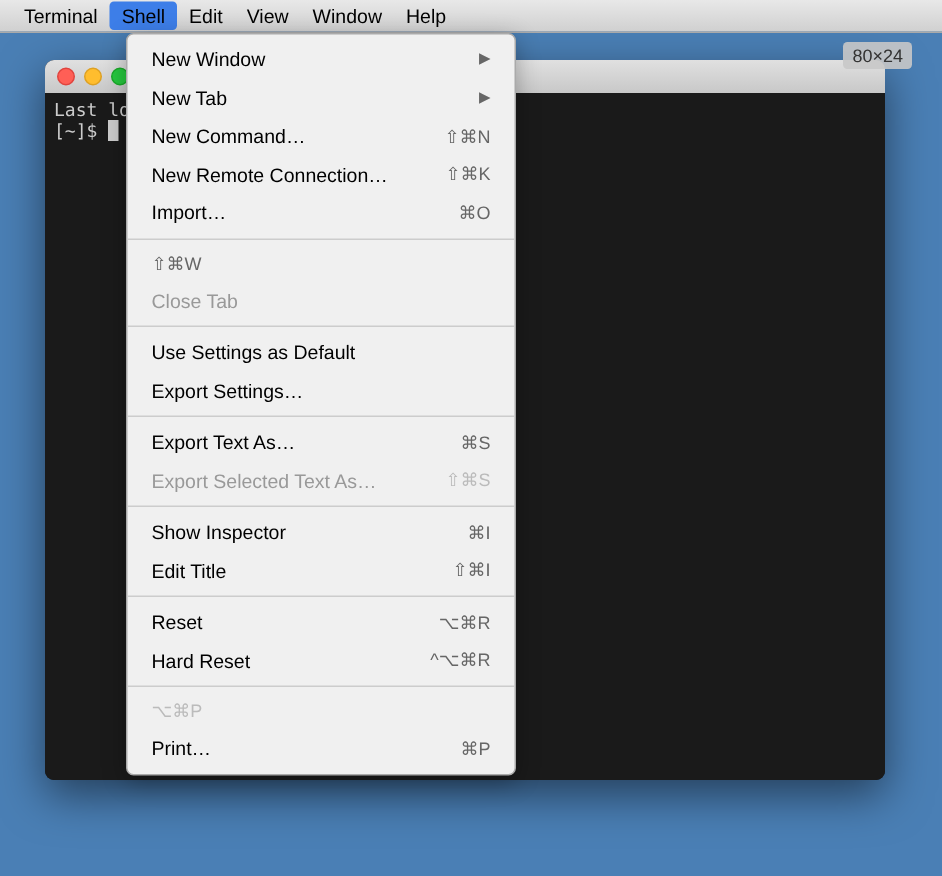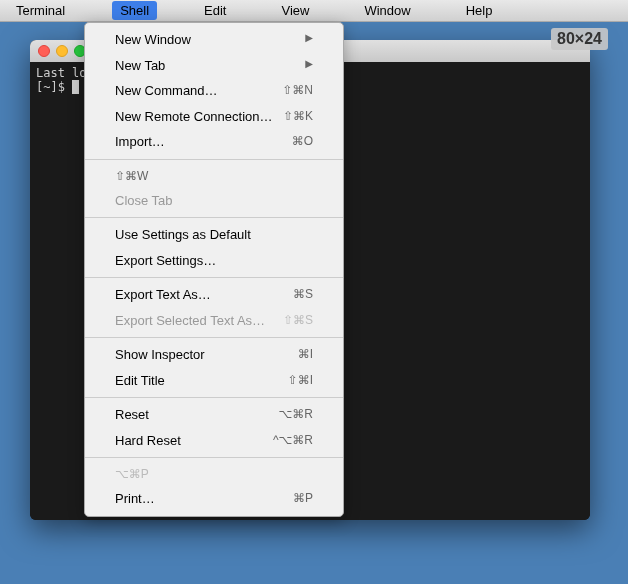--- a/index.html
+++ b/index.html
@@ -16,21 +16,20 @@
     
     .menubar {
       background: linear-gradient(to bottom, #e8e8e8, #d0d0d0);
       height: 22px;
       display: flex;
       align-items: center;
       padding: 0 8px;
       border-bottom: 1px solid #aaa;
       position: relative;
       z-index: 100;
-      gap: 39px;
     }
     .menubar-item {
       padding: 2px 8px;
       font-size: 13px;
       color: #000;
       cursor: default;
       border-radius: 3px;
     }
     .menubar-item.active {
       background: #3d7ee8;
@@ -84,44 +83,43 @@
       font-family: "Menlo", "Monaco", monospace;
       font-size: 12px;
       height: calc(100% - 22px);
     }
     .terminal-size-badge {
       position: absolute;
       top: 28px;
       right: 20px;
       background: rgba(200,200,200,0.9);
       color: #333;
-      font-size: 16px;
+      font-size: 12px;
       padding: 2px 6px;
       border-radius: 3px;
-      font-weight: bold;
     }
 
     
     .dropdown-menu {
       position: absolute;
       top: 22px;
       left: 84px;
       width: 260px;
       background: #f0f0f0;
       border: 1px solid #aaa;
       border-radius: 5px;
       box-shadow: 0 4px 16px rgba(0,0,0,0.3);
       z-index: 200;
       padding: 4px 0;
     }
     .menu-item {
       display: flex;
       justify-content: space-between;
-      align-items: flex-start;
-      padding: 3px 30px;
+      align-items: center;
+      padding: 3px 16px;
       cursor: default;
       color: #000;
       font-size: 13px;
       line-height: 1.5;
     }
     .menu-item.disabled {
       color: #999;
       cursor: default;
     }
     .menu-item .shortcut {

